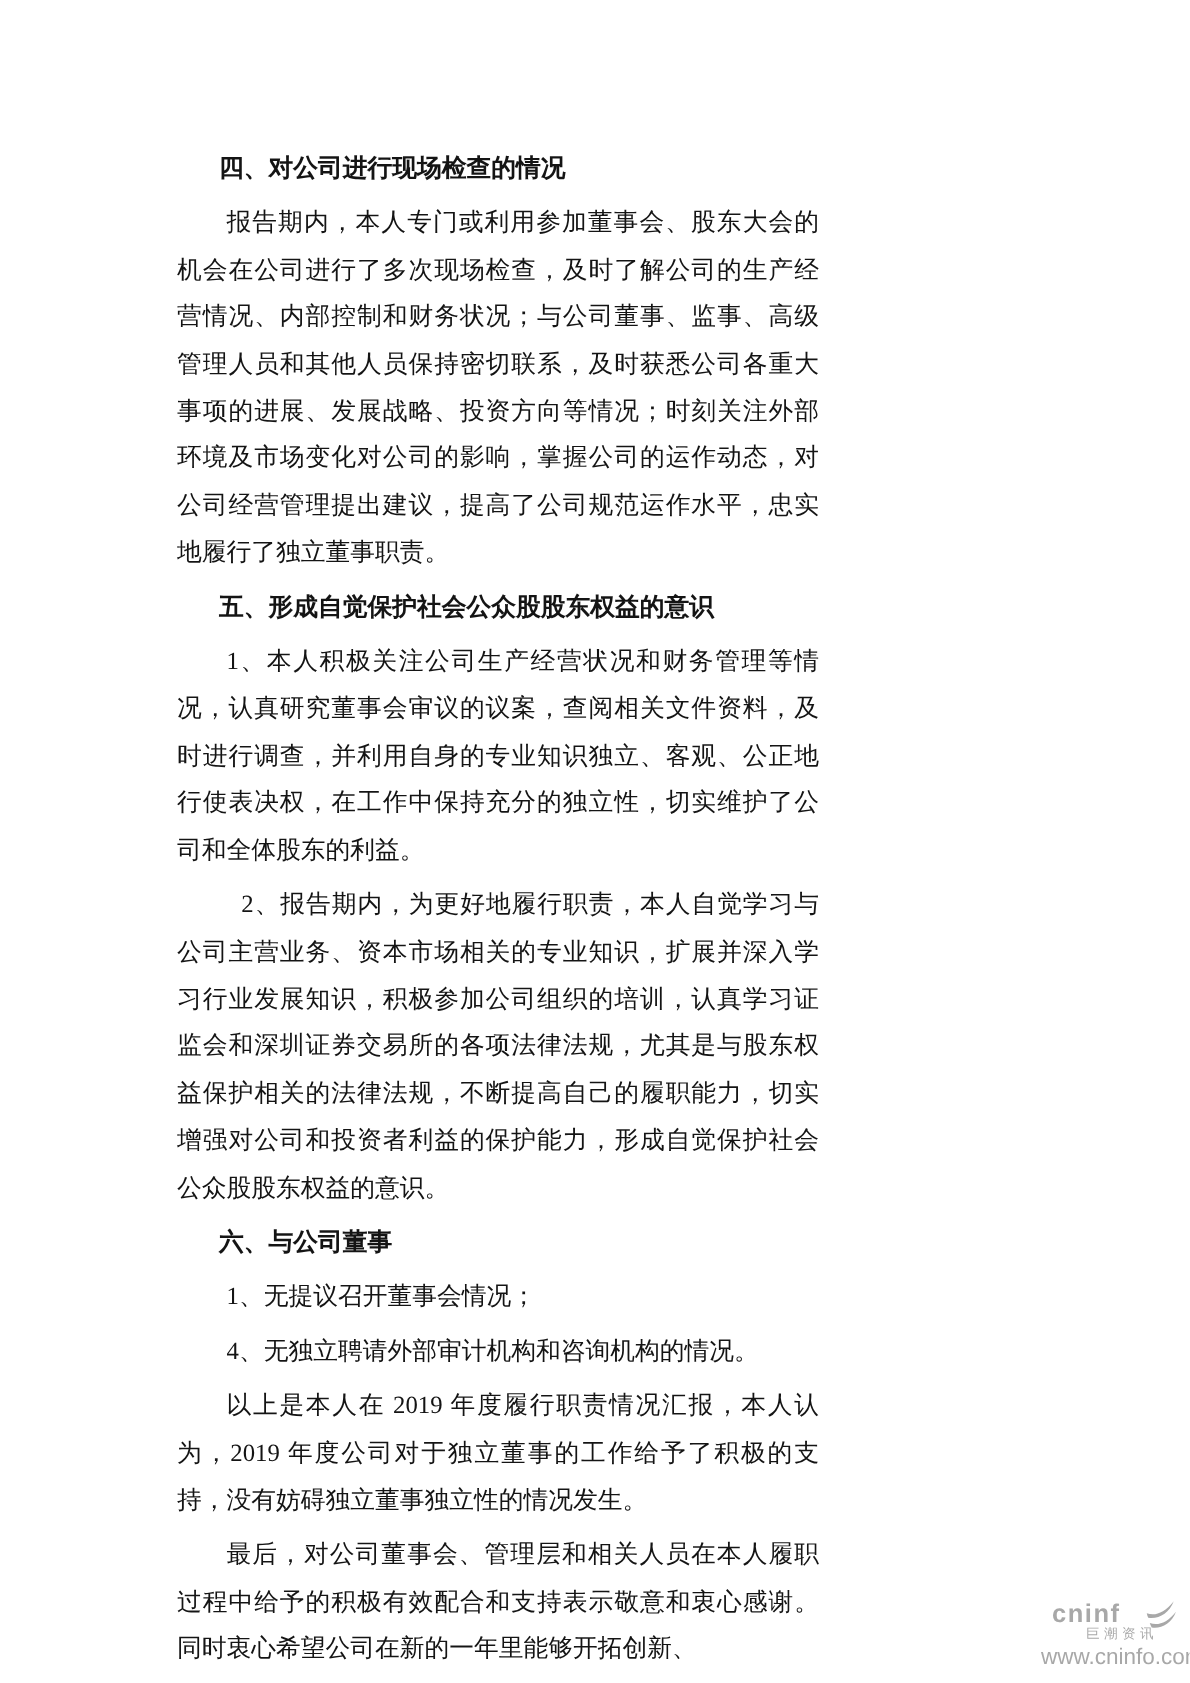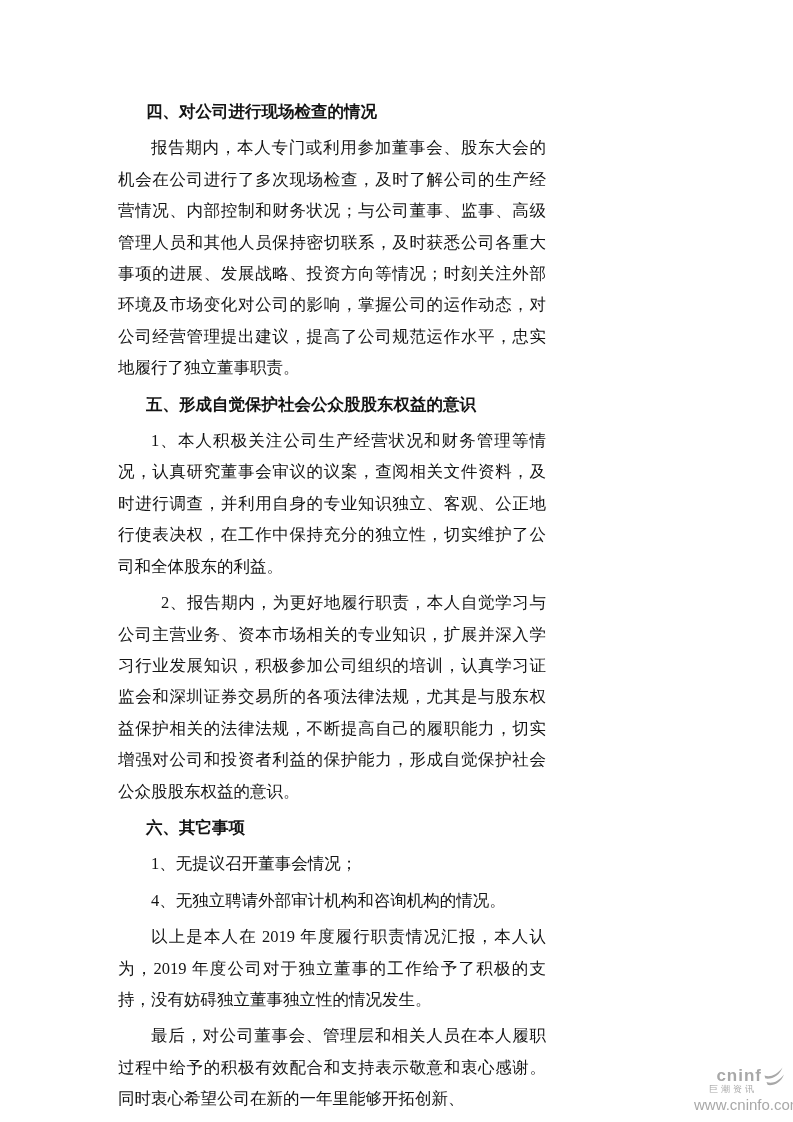--- a/index.html
+++ b/index.html
@@ -52,35 +52,35 @@
     width: 94px;
     color: #a8a8a8;
     font-family: "Liberation Sans", "DejaVu Sans", sans-serif;
     line-height: 1.1;
     user-select: none;
   }
   .wm-top {
     display: flex;
     align-items: center;
     justify-content: flex-end;
-    gap: 1px;
+    gap: 16px;
     padding-right: 4px;
   }
   .wm-logo-text {
     font-weight: 700;
     font-size: 17px;
     letter-spacing: 1px;
   }
   .wm-swirl {
     display: block;
   }
   .wm-brand {
     font-size: 9px;
     letter-spacing: 3px;
-    text-align: center;
+    text-align: right;
     padding-right: 16px;
     margin-top: -1px;
   }
   .wm-url {
     font-size: 15px;
     margin-top: 2px;
     white-space: nowrap;
   }
 </style>
 </head>
@@ -89,21 +89,21 @@
 <div class="page">
   <div class="doc-body">
 
     <h3 class="heading">四、对公司进行现场检查的情况</h3>
     <p class="para">报告期内，本人专门或利用参加董事会、股东大会的机会在公司进行了多次现场检查，及时了解公司的生产经营情况、内部控制和财务状况；与公司董事、监事、高级管理人员和其他人员保持密切联系，及时获悉公司各重大事项的进展、发展战略、投资方向等情况；时刻关注外部环境及市场变化对公司的影响，掌握公司的运作动态，对公司经营管理提出建议，提高了公司规范运作水平，忠实地履行了独立董事职责。</p>
 
     <h3 class="heading">五、形成自觉保护社会公众股股东权益的意识</h3>
     <p class="para">1、本人积极关注公司生产经营状况和财务管理等情况，认真研究董事会审议的议案，查阅相关文件资料，及时进行调查，并利用自身的专业知识独立、客观、公正地行使表决权，在工作中保持充分的独立性，切实维护了公司和全体股东的利益。</p>
     <p class="para extra-indent">2、报告期内，为更好地履行职责，本人自觉学习与公司主营业务、资本市场相关的专业知识，扩展并深入学习行业发展知识，积极参加公司组织的培训，认真学习证监会和深圳证券交易所的各项法律法规，尤其是与股东权益保护相关的法律法规，不断提高自己的履职能力，切实增强对公司和投资者利益的保护能力，形成自觉保护社会公众股股东权益的意识。</p>
 
-    <h3 class="heading">六、其它事项</h3>
+    <h3 class="heading">六、与公司董事</h3>
     <p class="para">1、无提议召开董事会情况；</p>
     <p class="para">4、无独立聘请外部审计机构和咨询机构的情况。</p>
 
     <p class="para">以上是本人在 2019 年度履行职责情况汇报，本人认为，2019 年度公司对于独立董事的工作给予了积极的支持，没有妨碍独立董事独立性的情况发生。</p>
     <p class="para">最后，对公司董事会、管理层和相关人员在本人履职过程中给予的积极有效配合和支持表示敬意和衷心感谢。同时衷心希望公司在新的一年里能够开拓创新、</p>
 
   </div>
 </div>
 
 <div class="watermark">

